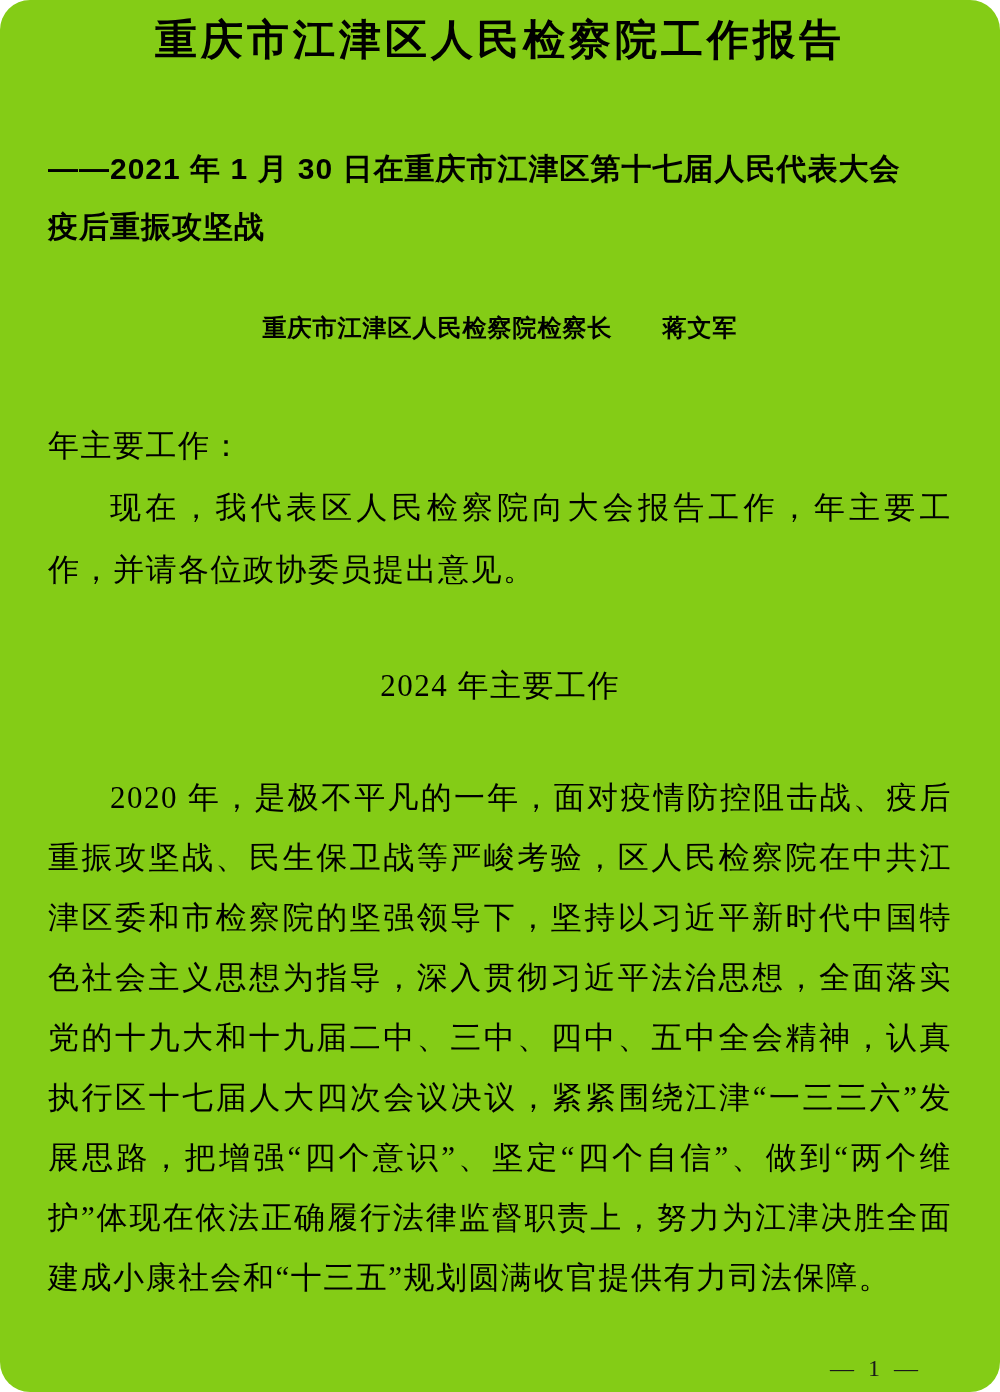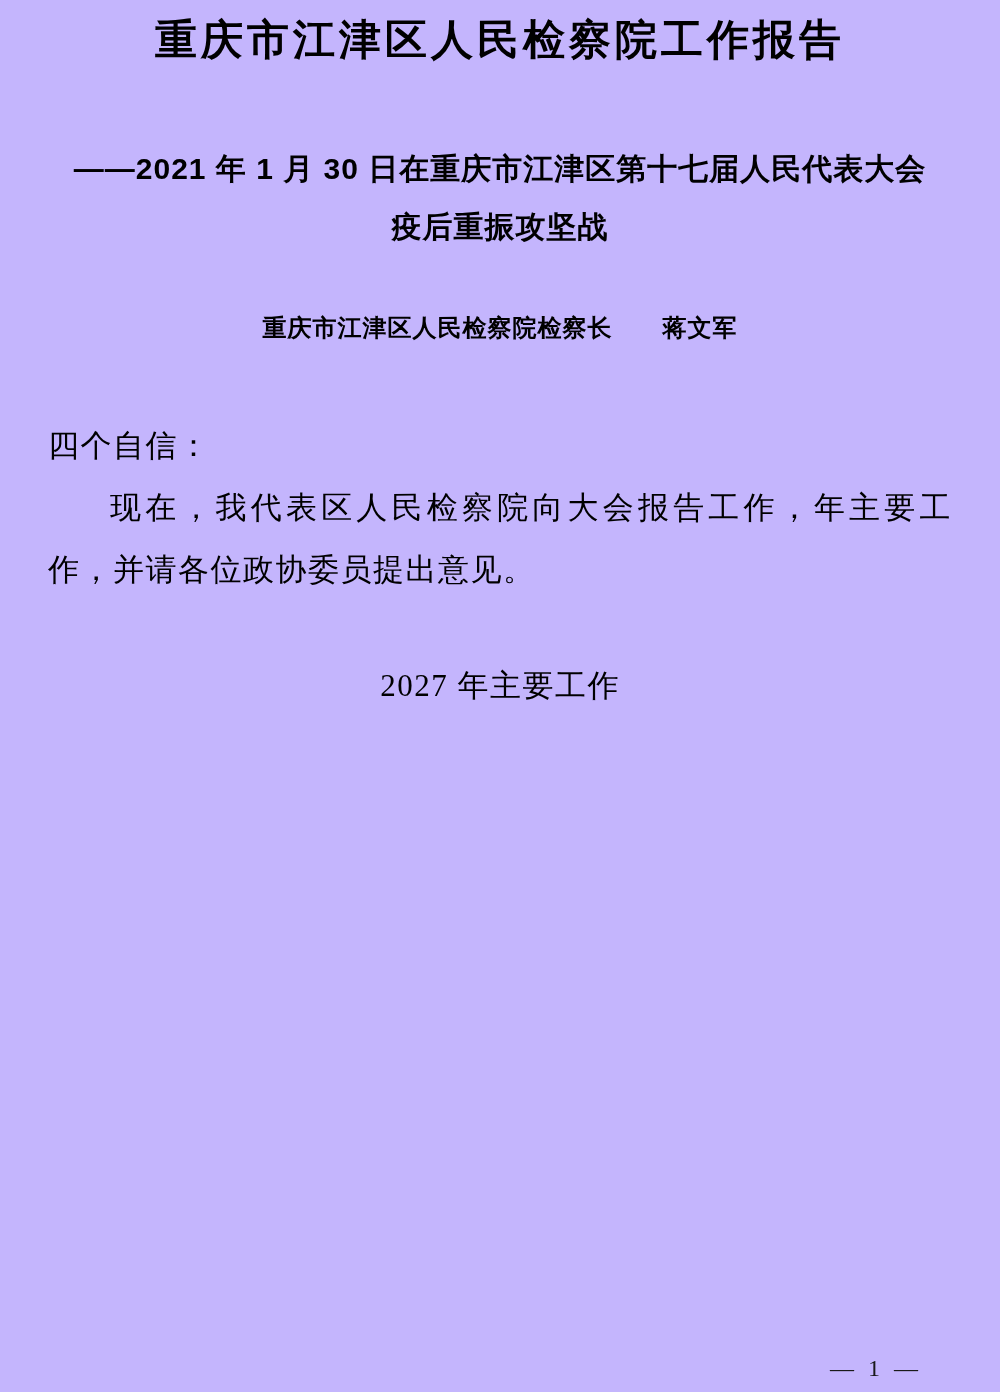--- a/index.html
+++ b/index.html
@@ -5,39 +5,40 @@
   html, body {
     margin: 0;
     padding: 0;
     background: #ffffff;
   }
   .page {
     position: relative;
     width: 1000px;
     height: 1392px;
     margin: 0 auto;
-    background: #c4b5fd;
+    background: #84cc16;
     color: #000000;
     font-family: "Liberation Serif", serif;
     box-sizing: border-box;
     padding: 12px 48px 0 48px;
     overflow: hidden;
+    border-radius: 30px;
   }
   .doc-title {
     margin: 0;
     text-align: center;
     font-family: "Liberation Sans", sans-serif;
     font-weight: bold;
     font-size: 42px;
     line-height: 56px;
     letter-spacing: 4px;
   }
   .doc-subtitle {
     margin-top: 72px;
-    text-align: center;
+    text-align: left;
     font-family: "Liberation Sans", sans-serif;
     font-weight: bold;
     font-size: 30px;
     line-height: 58px;
     letter-spacing: 1px;
   }
   .doc-subtitle .line {
     display: block;
   }
   .doc-byline {
@@ -96,22 +97,23 @@
   <h1 class="doc-title">重庆市江津区人民检察院工作报告</h1>
 
   <div class="doc-subtitle">
     <span class="line">——2021 年 1 月 30 日在重庆市江津区第十七届人民代表大会</span>
     <span class="line">疫后重振攻坚战</span>
   </div>
 
   <div class="doc-byline">重庆市江津区人民检察院检察长　　蒋文军</div>
 
   <div class="doc-body">
-    <p class="salutation">四个自信：</p>
+    <p class="salutation">年主要工作：</p>
     <p class="intro-paragraph">现在，我代表区人民检察院向大会报告工作，年主要工作，并请各位政协委员提出意见。</p>
   </div>
 
-  <h2 class="section-heading">2027 年主要工作</h2>
+  <h2 class="section-heading">2024 年主要工作</h2>
 
+  <p class="body-paragraph">2020 年，是极不平凡的一年，面对疫情防控阻击战、疫后重振攻坚战、民生保卫战等严峻考验，区人民检察院在中共江津区委和市检察院的坚强领导下，坚持以习近平新时代中国特色社会主义思想为指导，深入贯彻习近平法治思想，全面落实党的十九大和十九届二中、三中、四中、五中全会精神，认真执行区十七届人大四次会议决议，紧紧围绕江津“一三三六”发展思路，把增强“四个意识”、坚定“四个自信”、做到“两个维护”体现在依法正确履行法律监督职责上，努力为江津决胜全面建成小康社会和“十三五”规划圆满收官提供有力司法保障。</p>
 
   <div class="page-number">— 1 —</div>
 
 </div>
 
 </body></html>

